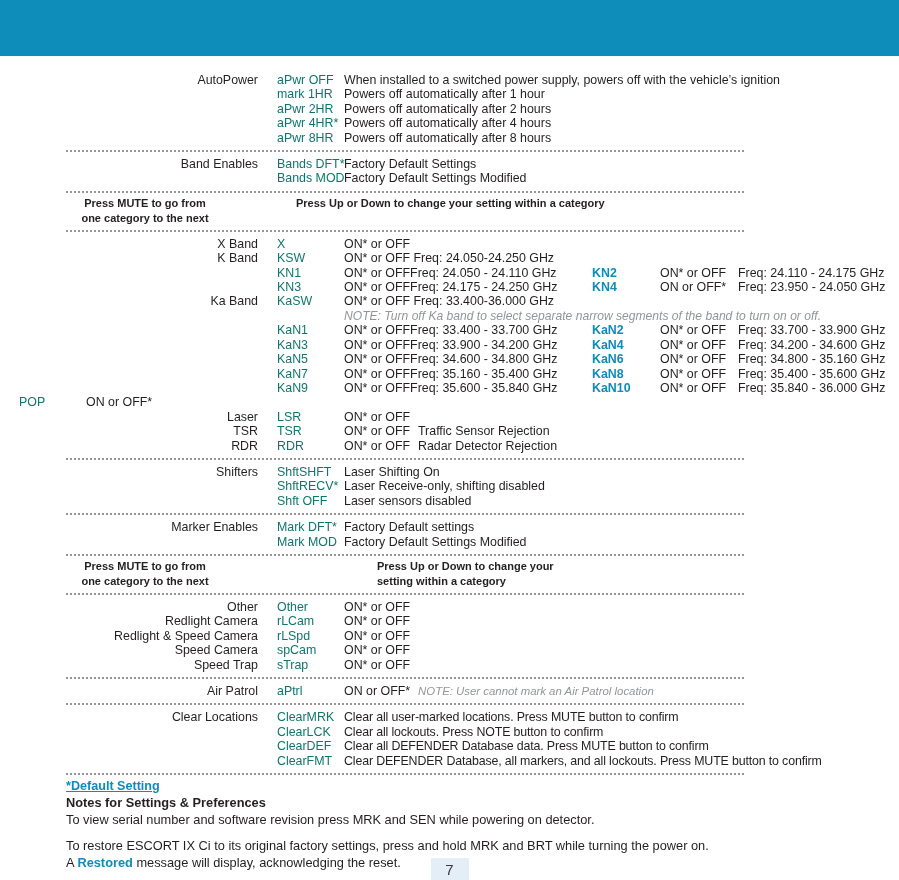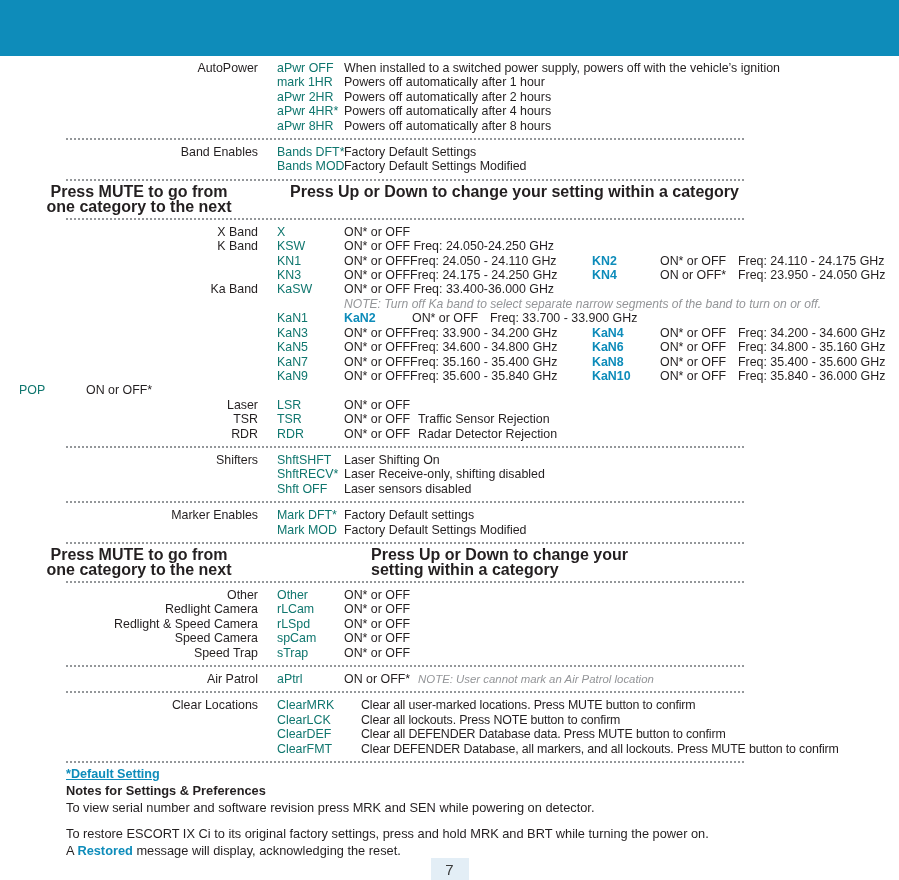--- a/index.html
+++ b/index.html
@@ -15,21 +15,21 @@
     overflow: hidden;
   }
   .header-bar {
     position: absolute;
     left: 0; top: 0;
     width: 899px; height: 56px;
     background: #0e8cba;
   }
   .page {
     position: absolute;
-    left: 0; top: 56px;
+    left: 0; top: 68px;
     width: 788px;
   }
   .content {
     padding: 0 22px 0 0;
   }
 
   
   .sect {
     padding: 5px 0 5px 0;
   }
@@ -103,22 +103,22 @@
     color: #939598;
     font-size: 11.4px;
     padding-left: 8px;
   }
 
   
   .band {
     display: flex;
     align-items: flex-start;
     font-weight: bold;
-    font-size: 16px;
-    padding: 3px 0 4px 10px;
+    font-size: 11px;
+    padding: 3px 0 4px 16px;
     line-height: 15px;
   }
   .band .b-left {
     width: 258px;
     min-width: 258px;
     text-align: center;
     white-space: pre-line;
   }
   .band .b-right {
     padding-left: 103px;
@@ -159,21 +159,21 @@
     display: flex;
     justify-content: center;
   }
   .pagenum {
     width: 38px; height: 22px;
     background: #e3eef6;
     display: flex; align-items: center; justify-content: center;
     font-size: 15px;
     color: #3a3a3a;
   }
-  .tight { letter-spacing: -0.15px; margin-left: 17px; }
+  .tight { letter-spacing: -0.15px; }
 </style>
 </head>
 <body>
 
 <div class="header-bar"></div>
 
 <div class="page">
   <div class="content">
 
     <div class="sect">
@@ -264,20 +264,21 @@
       </div>
       <div class="row">
         <div class="c-label"></div>
         <div class="c-code"></div>
         <div class="c-desc note">NOTE: Turn off Ka band to select separate narrow segments of the band to turn on or off.</div>
       </div>
 
       <div class="row">
         <div class="c-label"></div>
         <div class="c-code">KaN1</div>
+        <div class="c-desc2"><span class="statecol">ON* or OFF</span><span>Freq: 33.400 - 33.700 GHz</span></div>
         <div class="c-code2">KaN2</div>
         <div class="c-desc3"><span class="statecol">ON* or OFF</span><span>Freq: 33.700 - 33.900 GHz</span></div>
       </div>
       <div class="row">
         <div class="c-label"></div>
         <div class="c-code">KaN3</div>
         <div class="c-desc2"><span class="statecol">ON* or OFF</span><span>Freq: 33.900 - 34.200 GHz</span></div>
         <div class="c-code2">KaN4</div>
         <div class="c-desc3"><span class="statecol">ON* or OFF</span><span>Freq: 34.200 - 34.600 GHz</span></div>
       </div>

